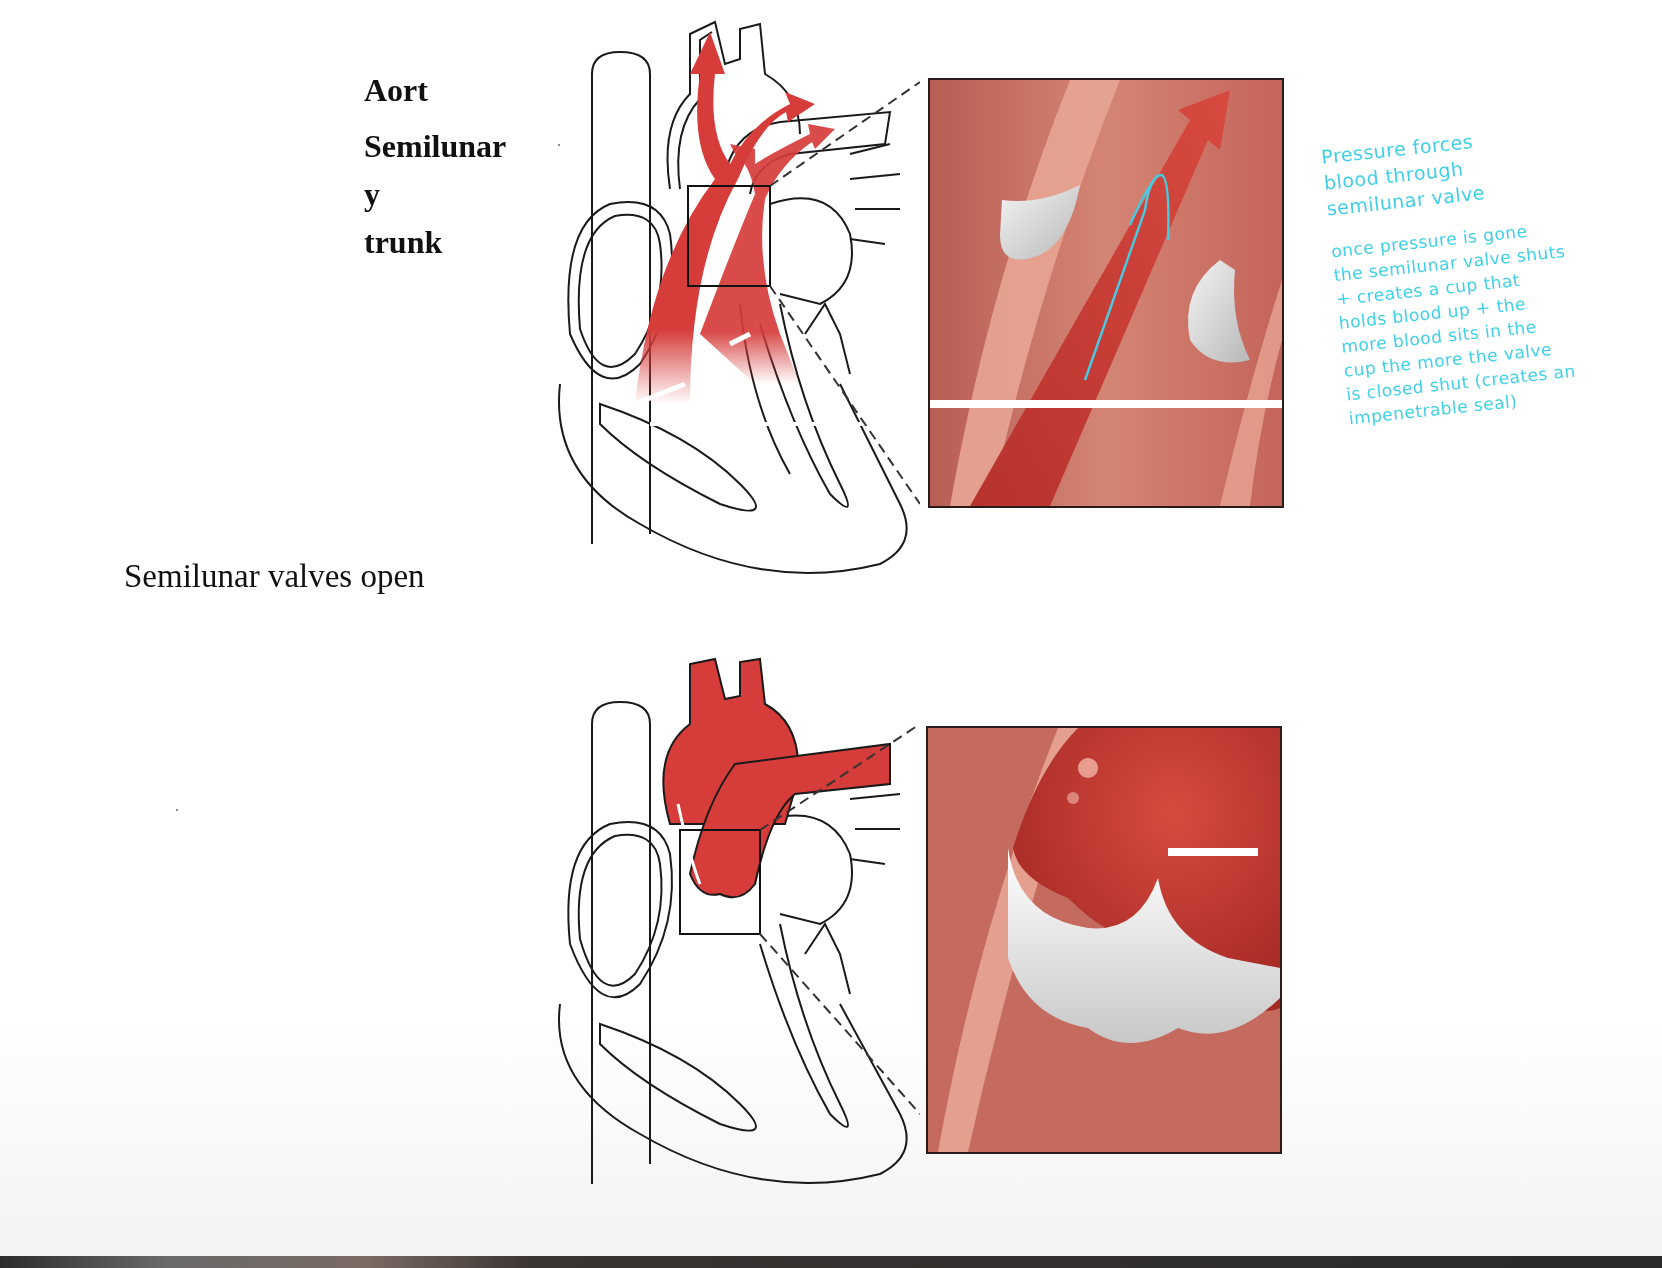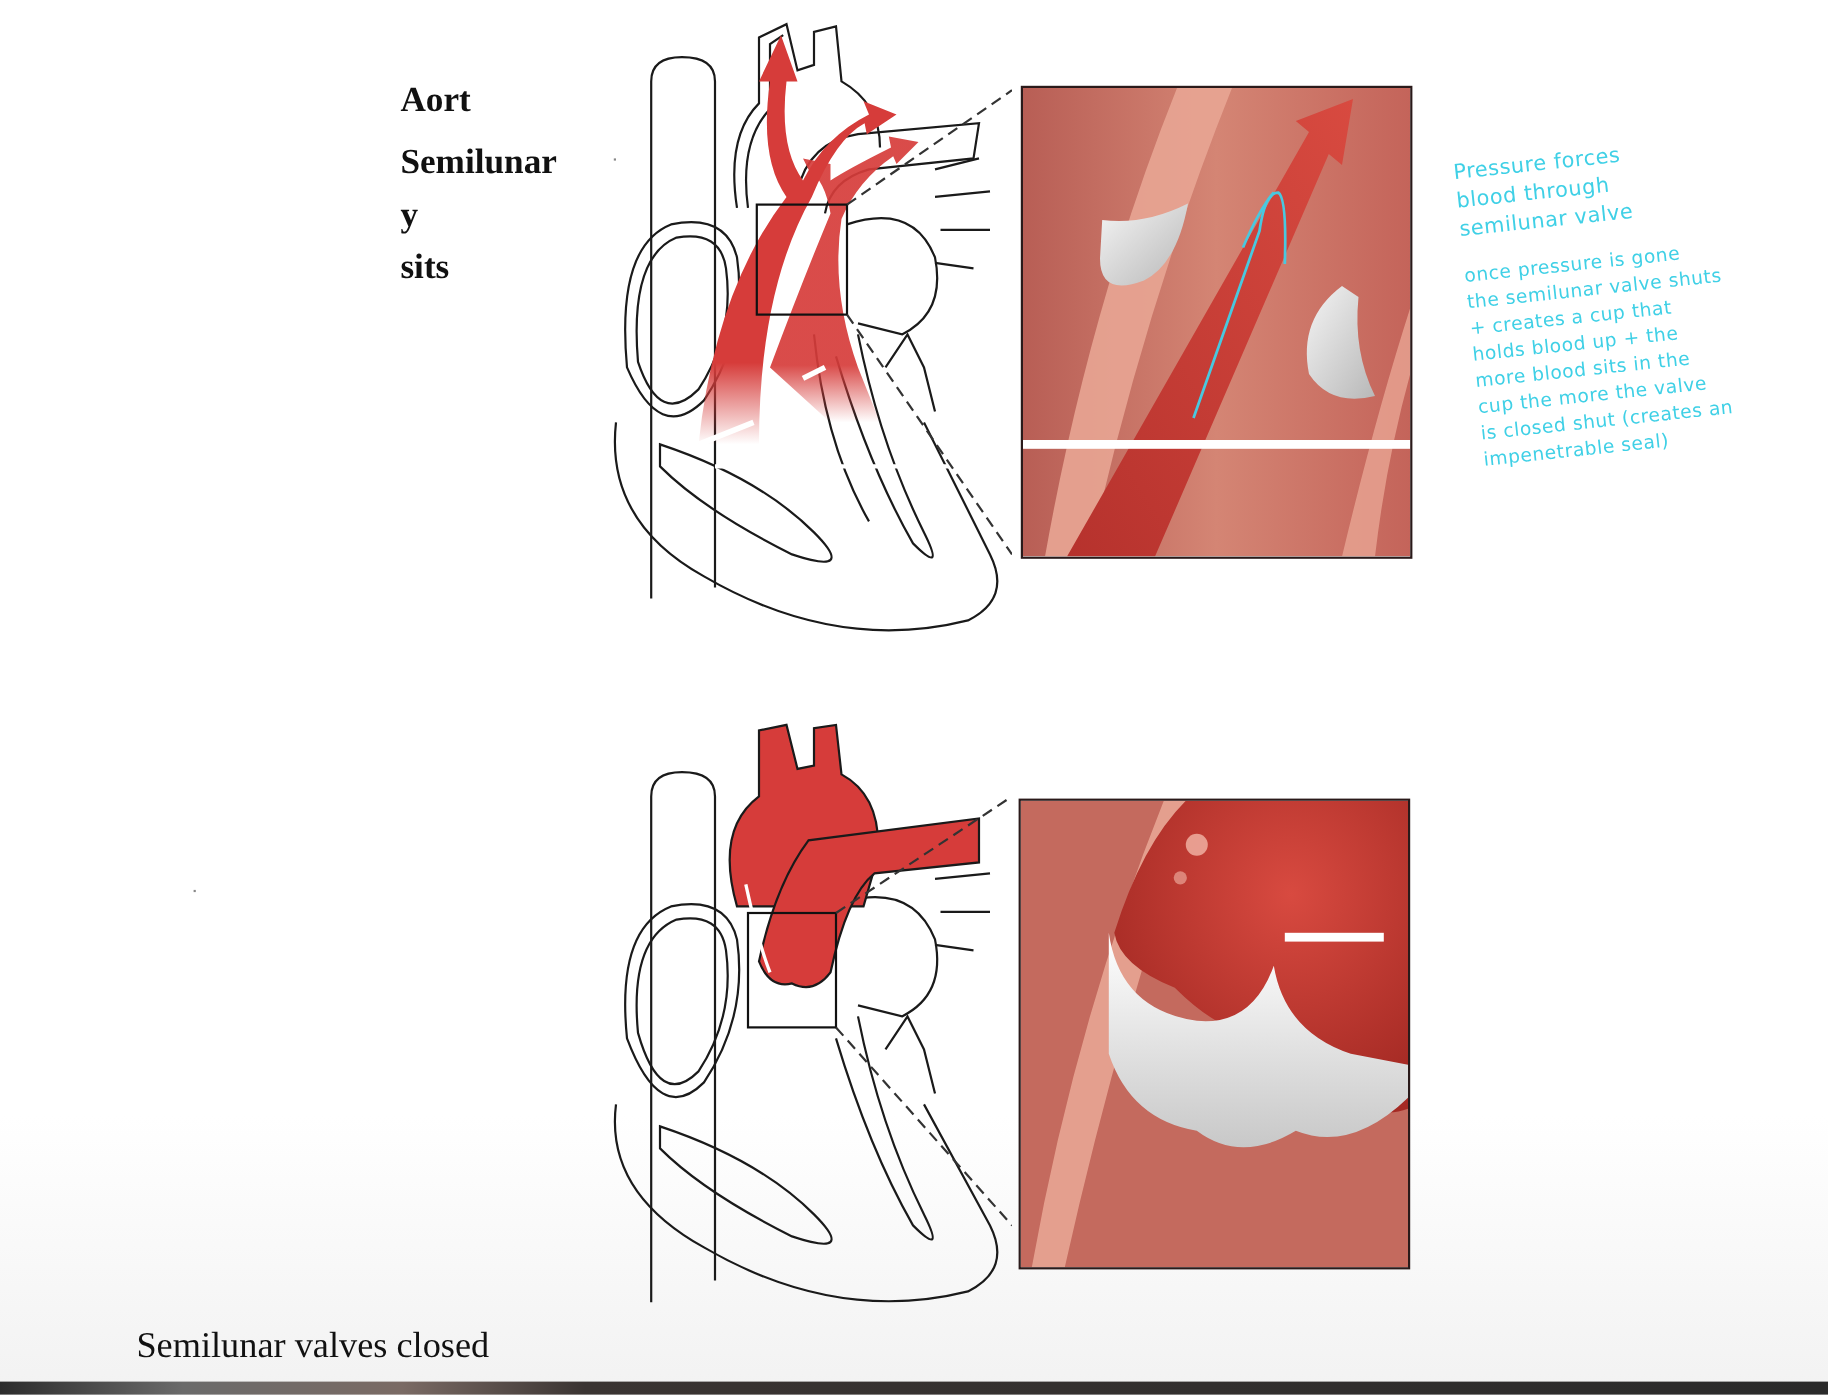--- a/index.html
+++ b/index.html
@@ -24,21 +24,21 @@
 </style>
 </head>
 <body>
 
 <div class="slide">
 
   <div class="label-stack">
     <div>Aort</div>
     <div style="margin-top:8px">Semilunar</div>
     <div>y</div>
-    <div>sits</div>
+    <div>trunk</div>
   </div>
 
   <div class="dot" style="left:558px;top:140px;"></div>
   <div class="dot" style="left:176px;top:805px;"></div>
 
   <svg class="diagram" style="left:540px;top:0px" width="380" height="590" viewBox="0 0 380 590">
     <defs>
       <linearGradient id="fadeRed" x1="0" y1="0" x2="0" y2="1">
         <stop offset="0" stop-color="#d63c3a"></stop>
         <stop offset="0.8" stop-color="#d63c3a"></stop>
@@ -104,20 +104,21 @@
       <path d="M290 426 Q320 300 352 200 L352 260 Q330 340 320 426 Z" fill="#e8a593" opacity="0.8"></path>
       <path d="M40 426 L260 40 L248 30 L300 10 L290 70 L278 60 L120 426 Z" fill="url(#flow1)"></path>
       <path d="M72 120 Q110 125 150 105 Q140 160 110 175 Q70 190 70 155 Z" fill="url(#valveG)"></path>
       <path d="M290 180 Q250 210 260 260 Q280 290 320 280 Q300 240 305 190 Z" fill="url(#valveG)"></path>
       <path d="M155 300 Q190 200 215 130 Q220 95 232 95 Q240 100 238 160" fill="none" stroke="#49c8df" stroke-width="2.5"></path>
       <path d="M200 145 Q215 110 228 95" fill="none" stroke="#49c8df" stroke-width="2.5"></path>
       <rect x="0" y="320" width="352" height="8" fill="#ffffff"></rect>
     </svg>
   </div>
 
+  <div class="caption open">Semilunar valves open</div>
 
   <svg class="diagram" style="left:540px;top:640px" width="380" height="540" viewBox="0 0 380 540">
     <g fill="none" stroke="#1a1a1a" stroke-width="2">
       <path d="M52 540 L52 80 Q52 58 80 58 Q110 58 110 80 L110 520"></path>
       <path d="M30 300 Q20 200 70 180 Q120 170 130 210 Q140 280 100 340 Q60 380 30 300 Z"></path>
       <path d="M40 295 Q32 210 75 192 Q115 185 120 220 Q128 280 95 330 Q60 365 40 295 Z"></path>
       <path d="M230 175 Q290 160 310 210 Q320 260 280 280 L240 270"></path>
       <path d="M310 130 L350 120 M310 155 L360 150 M315 185 L360 185 M310 215 L345 220"></path>
       <path d="M20 360 Q10 440 100 490 Q220 560 340 530 Q380 510 360 470 L300 360"></path>
       <path d="M60 380 Q150 410 200 460 Q240 500 180 480 Q100 440 60 400 Z"></path>
@@ -148,21 +149,20 @@
       <rect width="352" height="424" fill="#c46a5e"></rect>
       <path d="M10 424 Q50 200 130 0 L160 0 Q90 200 40 424 Z" fill="#e8a593" opacity="0.9"></path>
       <path d="M150 0 L352 0 L352 280 Q300 300 240 200 Q200 230 140 170 Q90 150 85 120 Q110 40 150 0 Z" fill="url(#pool)"></path>
       <path d="M80 120 Q90 190 160 200 Q210 205 230 150 Q240 210 300 230 L352 240 L352 270 Q300 320 250 300 Q200 330 160 300 Q100 290 80 230 Z" fill="url(#valveG2)"></path>
       <circle cx="160" cy="40" r="10" fill="#f2b7a8" opacity="0.8"></circle>
       <circle cx="145" cy="70" r="6" fill="#f2b7a8" opacity="0.6"></circle>
       <rect x="240" y="120" width="90" height="8" fill="#ffffff"></rect>
     </svg>
   </div>
 
-  <div class="caption closed">Semilunar valves closed</div>
 
   <div class="notes">
     <p>
       <span class="line">Pressure forces</span>
       <span class="line">blood through</span>
       <span class="line">semilunar valve</span>
     </p>
     <p style="font-size:17px;line-height:24px;">
       <span class="line">once pressure is gone</span>
       <span class="line">the semilunar valve shuts</span>

